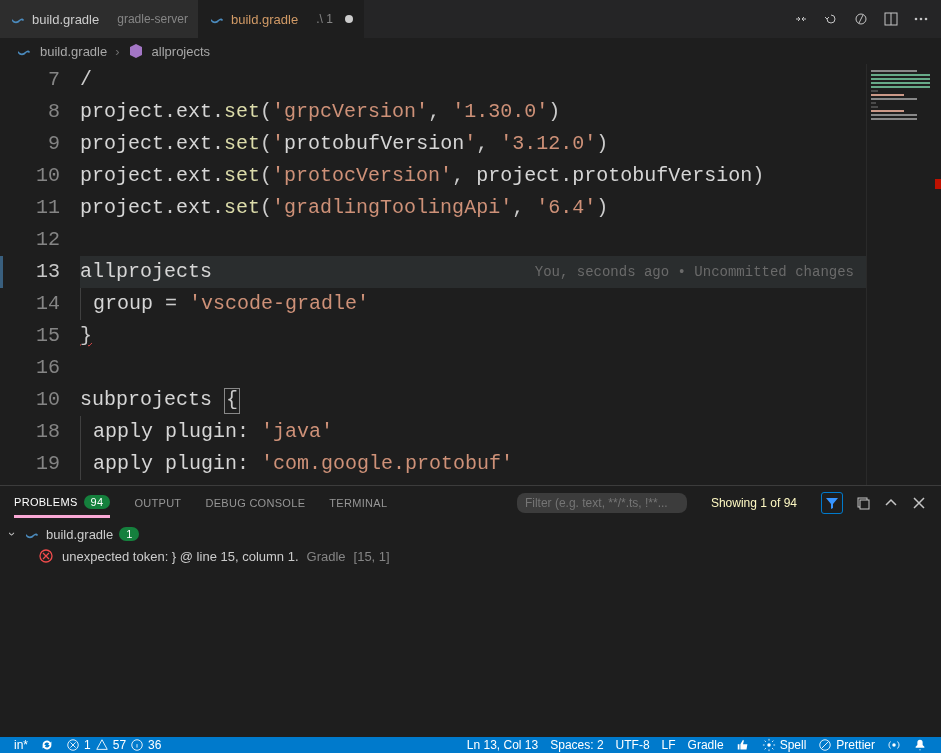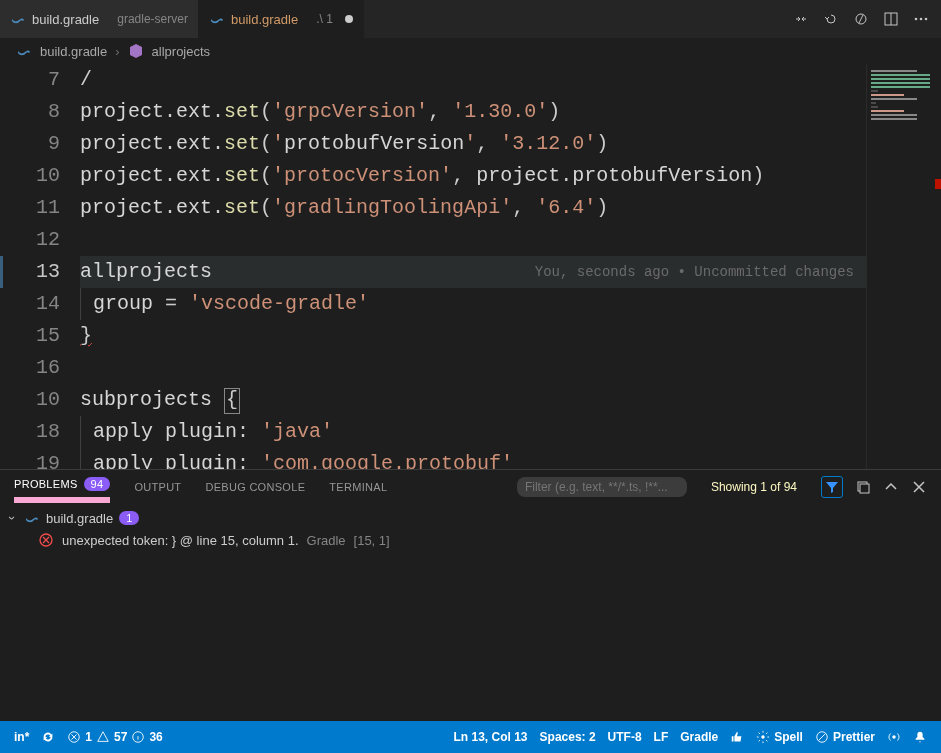--- a/index.html
+++ b/index.html
@@ -96,45 +96,44 @@
 }
 .panel-tabs {
   height: 34px;
   display: flex;
   align-items: center;
   padding: 0 14px;
   gap: 24px;
   font-size: 11px;
 }
 .panel-tab { color: #969696; cursor: pointer; letter-spacing: .3px; display: flex; align-items: center; gap: 6px; }
-.panel-tab.active { color: #ffffff; border-bottom: 6px solid #f9a8d4; padding-bottom: 6px; margin-bottom: -6px; }
-.badge { background: #8b5cf6; border-radius: 10px; padding: 1px 7px; font-size: 11px; color: #fff; }
+.panel-tab.active { color: #ffffff; border-bottom: 3px solid #f9a8d4; padding-bottom: 6px; margin-bottom: -6px; }
+.badge { background: #15803d; border-radius: 10px; padding: 1px 7px; font-size: 11px; color: #fff; }
 .panel-spacer { flex: 1; }
 .panel-filter {
   background: #3c3c3c; border: none; color: #ccc;
   padding: 3px 8px; font-size: 12px; width: 170px; border-radius: 8px;
 }
 .panel-status { color: #fef9c3; font-size: 12px; }
 .panel-icons { display: flex; gap: 12px; align-items: center; color: #c5c5c5; }
 .panel-icons .ico { width: 16px; height: 16px; cursor: pointer; }
 .filter-active { border: 1px solid #007acc; padding: 2px; border-radius: 3px; }
 .panel-body { flex: 1; padding: 4px 10px; font-size: 13px; overflow: auto; }
 .prob-file { display: flex; align-items: center; gap: 6px; padding: 2px 0; cursor: pointer; }
 .prob-item { display: flex; align-items: center; gap: 8px; padding: 4px 0 4px 28px; cursor: pointer; }
 .err-ico { color: #f14c4c; }
 .prob-src { color: #858585; }
 .statusbar {
-  height: 32px;
+  height: 16px;
   background: #007acc;
   display: flex;
   align-items: center;
   font-size: 12px;
   color: #fff;
   padding: 0 8px;
-  font-weight: bold;
 }
 .sb-item { display: flex; align-items: center; gap: 4px; padding: 0 6px; cursor: pointer; height: 100%; }
 .sb-spacer { flex: 1; }
 svg { display: block; }
 .chev { display: inline-block; transform: rotate(90deg); font-size: 12px; color: #c5c5c5; margin-right: 4px; }
 .squiggle { text-decoration: underline wavy #f14c4c; text-decoration-thickness: 1px; }
 .box-br { display: inline-block; border: 1px solid #888; padding: 0 1px; line-height: 22px; height: 26px; }
 </style>
 </head>
 <body>

